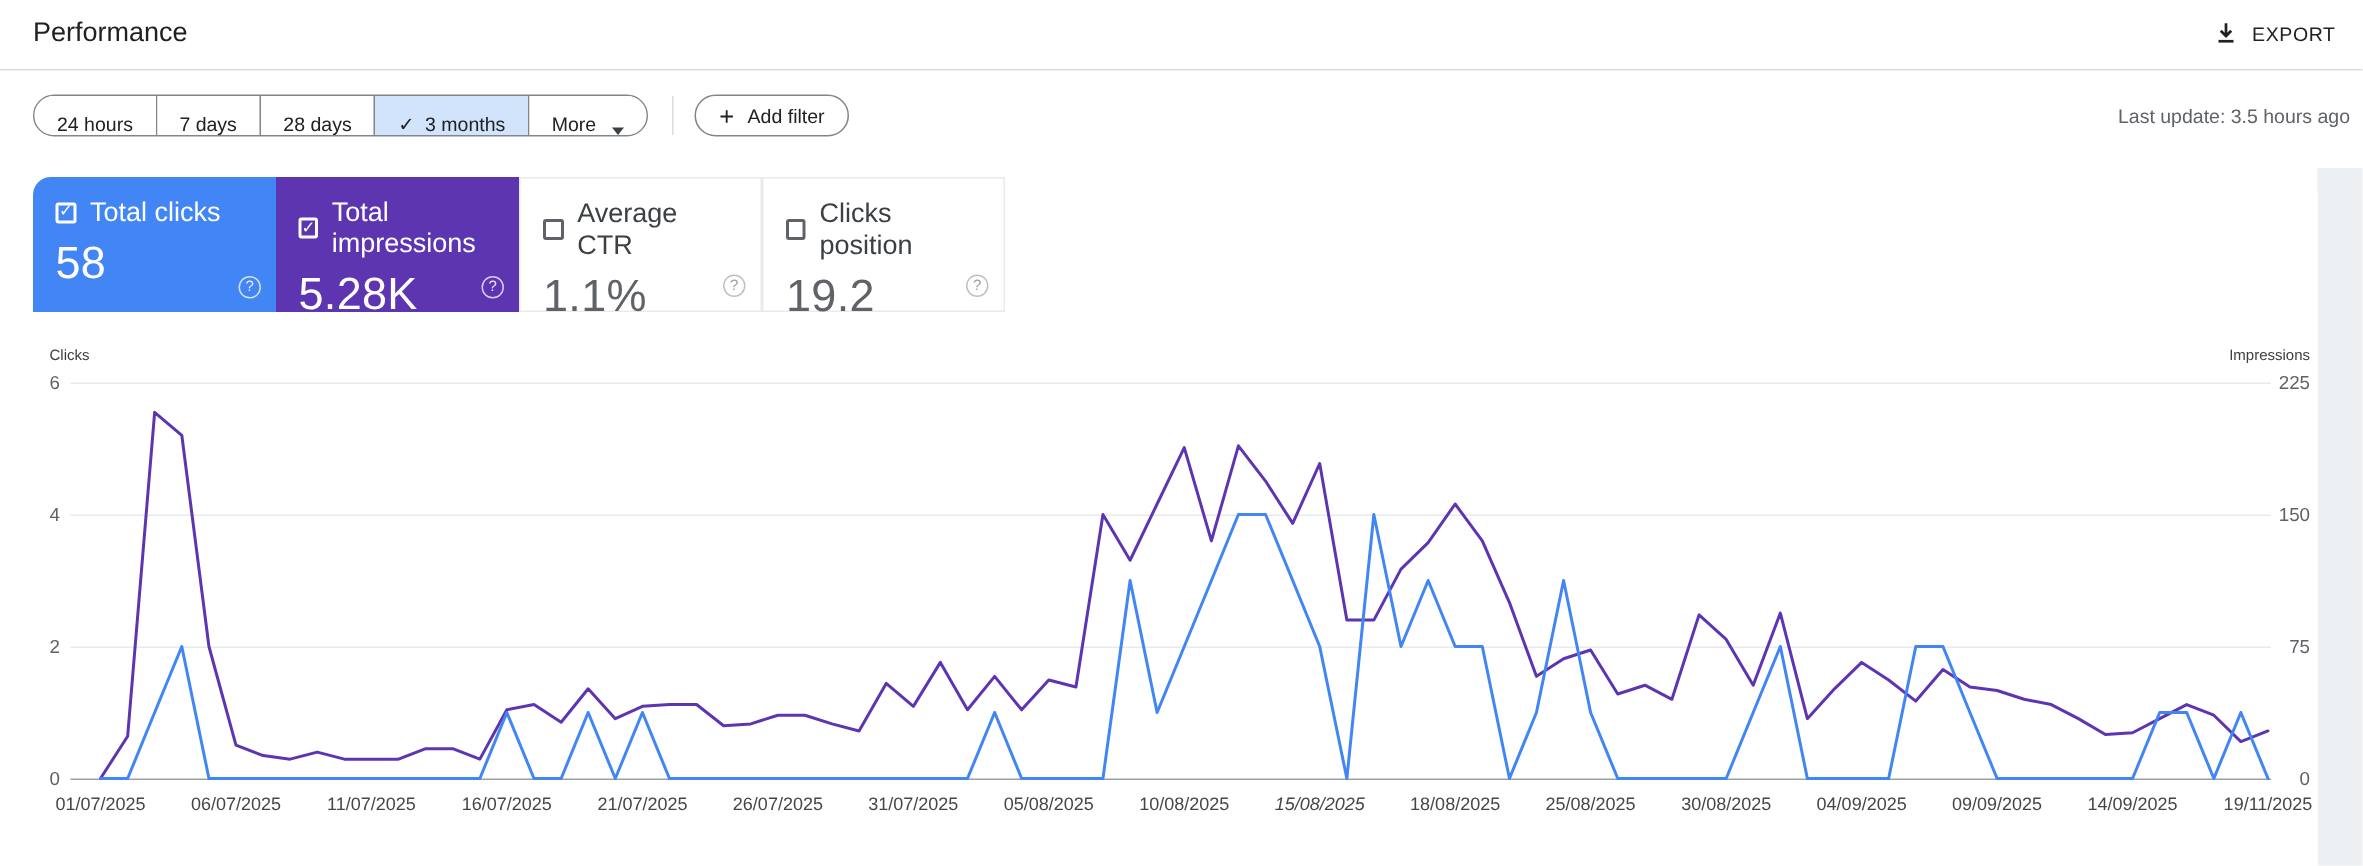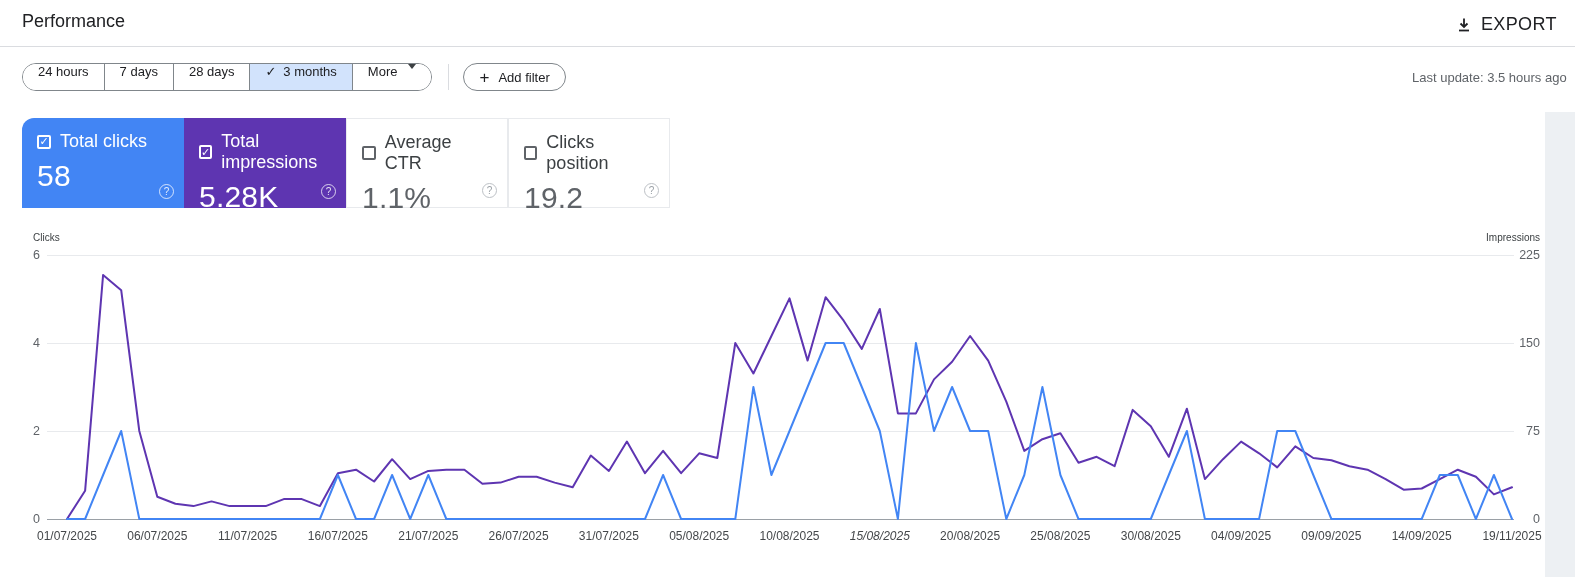--- a/index.html
+++ b/index.html
@@ -5,27 +5,27 @@
   * { margin:0; padding:0; box-sizing:border-box; }
   html,body { width:1575px; height:577px; overflow:hidden; background:#fff;
     font-family:"Liberation Sans", sans-serif; color:#202124; }
   .abs { position:absolute; }
 
   
   .page-title { left:22px; top:11px; font-size:18px; font-weight:400; color:#202124; }
   .export-btn { right:8px; top:8px; display:flex; align-items:center; gap:9px;
     padding:6px 10px; cursor:pointer; background:none; border:none;
     font-family:inherit; }
-  .export-btn span { font-size:18px; font-weight:500; letter-spacing:.4px; color:#202124; }
+  .export-btn span { font-size:13px; font-weight:500; letter-spacing:.4px; color:#202124; }
   .header-divider { left:0; top:46px; width:1575px; height:1px; background:#dadce0; }
 
   
   .toolbar { left:22px; top:63px; height:28px; display:flex; align-items:center; }
   .seg-group { display:flex; height:28px; border:1px solid #80868b; border-radius:15px; overflow:hidden; background:#fff; }
-  .seg { display:flex; align-items:flex-start; gap:7px; padding:0 15px; font-size:13px;
+  .seg { display:flex; align-items:flex-end; gap:7px; padding:0 15px; font-size:13px;
     color:#202124; border-right:1px solid #80868b; cursor:pointer; background:#fff; white-space:nowrap; }
   .seg:last-child { border-right:none; }
   .seg.selected { background:#d2e3fc; }
   .check-glyph { font-size:13px; color:#202124; }
   .tri-down { width:0; height:0; border-left:4.5px solid transparent; border-right:4.5px solid transparent;
     border-top:5px solid #3c4043; margin-left:4px; }
   .v-divider { width:1px; height:26px; background:#dadce0; margin:0 14px 0 16px; }
   .pill { display:flex; align-items:center; height:28px; border:1px solid #80868b; border-radius:15px;
     padding:0 15px; font-size:13px; background:#fff; cursor:pointer; margin-right:10px; white-space:nowrap; }
   .plus-glyph { font-size:17px; font-weight:400; color:#202124; margin-right:9px; line-height:1; }
@@ -182,21 +182,21 @@
       <span style="left: 0px;">01/07/2025</span>
       <span style="left: 90.3px;">06/07/2025</span>
       <span style="left: 180.6px;">11/07/2025</span>
       <span style="left: 270.9px;">16/07/2025</span>
       <span style="left: 361.3px;">21/07/2025</span>
       <span style="left: 451.6px;">26/07/2025</span>
       <span style="left: 541.9px;">31/07/2025</span>
       <span style="left: 632.2px;">05/08/2025</span>
       <span style="left: 722.5px;">10/08/2025</span>
       <span style="left: 812.8px; font-style: italic;">15/08/2025</span>
-      <span style="left: 903.1px;">20/08/2025</span>
+      <span style="left: 903.1px;">18/08/2025</span>
       <span style="left: 993.4px;">25/08/2025</span>
       <span style="left: 1083.8px;">30/08/2025</span>
       <span style="left: 1174.1px;">04/09/2025</span>
       <span style="left: 1264.4px;">09/09/2025</span>
       <span style="left: 1354.7px;">14/09/2025</span>
       <span style="left: 1445px;">19/11/2025</span>
     </div>
 </div>
 
 </body></html>

